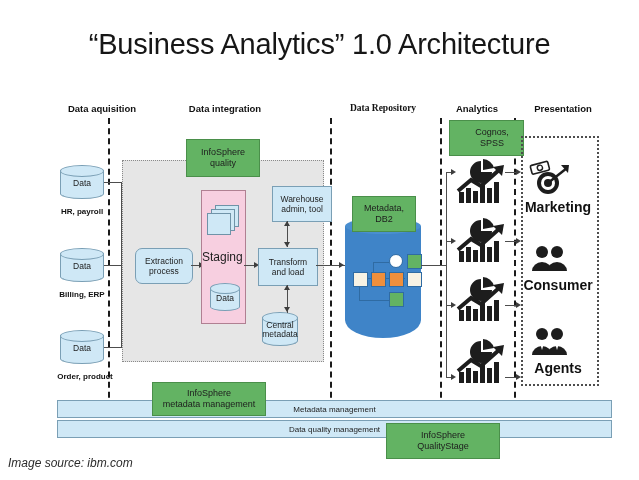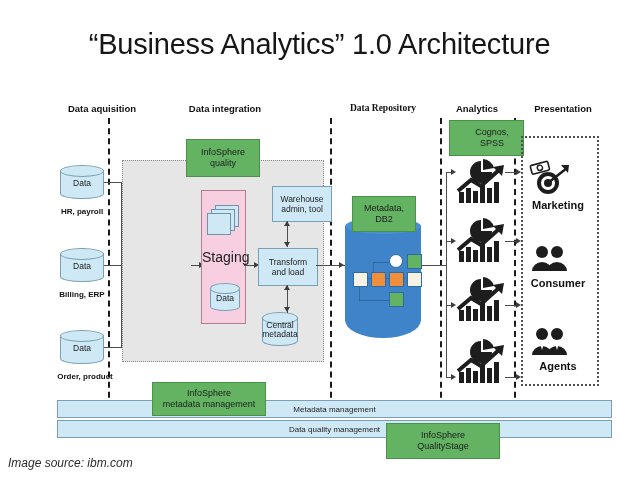--- a/index.html
+++ b/index.html
@@ -62,21 +62,21 @@
 
   
   #intzone{
     background:#e6e6e6;border:1px dotted #8a8a8a;
   }
   #stagepanel{
     background:#f7cfe0;border:1px solid #b08092;
   }
   #stagepanel .slbl{
     position:absolute;left:0;right:0;top:50%;transform:translateY(-50%);
-    text-align:right;font-size:14px;color:#1d1d1d;
+    text-align:left;font-size:12px;color:#1d1d1d;
   }
   .sheet{
     position:absolute;width:22px;height:20px;
     background:#cfe8f6;border:1px solid #6f93a8;
   }
 
   
   #repo{position:absolute;}
   #repo .body{
     position:absolute;left:0;right:0;top:8px;bottom:0;
@@ -102,21 +102,21 @@
   .ln{position:absolute;background:#4d4d4d;}
   .arrow{position:absolute;width:0;height:0;}
   .arrow.r{border-top:3.5px solid transparent;border-bottom:3.5px solid transparent;border-left:5px solid #3d3d3d;}
   .arrow.u{border-left:3.5px solid transparent;border-right:3.5px solid transparent;border-bottom:5px solid #3d3d3d;}
   .arrow.d{border-left:3.5px solid transparent;border-right:3.5px solid transparent;border-top:5px solid #3d3d3d;}
 
   
   #caption{
     left:8px;top:456px;font-size:12px;font-style:italic;color:#2b2b2b;
   }
-  .pres-lbl{font-size:11px;font-weight:bold;color:#111;text-align:center;white-space:nowrap;}
+  .pres-lbl{font-size:14px;font-weight:bold;color:#111;text-align:center;white-space:nowrap;}
 </style>
 </head>
 <body>
 
 <div id="stage">
 
   <div class="abs" id="title">“Business Analytics” 1.0 Architecture</div>
 
   <div class="abs colhead" style="left:42px;top:103px;width:120px;">Data aquisition</div>
   <div class="abs colhead" style="left:150px;top:103px;width:150px;">Data integration</div>
@@ -157,20 +157,24 @@
   <div class="abs ln" style="left:121px;top:265px;width:12px;height:1px;"></div>
   <div class="abs arrow r" style="left:131px;top:262px;"></div>
 
   <div class="abs" id="intzone" style="left:122px;top:160px;width:200px;height:200px;"></div>
 
   <div class="abs gbox" style="left:186px;top:139px;width:72px;height:36px;flex-direction:column;">
     <span>InfoSphere</span>
     <span>quality</span>
   </div>
 
+  <div class="abs bbox round" style="left:135px;top:248px;width:56px;height:34px;flex-direction:column;">
+    <span>Extraction</span>
+    <span>process</span>
+  </div>
 
   <div class="abs ln" style="left:191px;top:265px;width:10px;height:1px;"></div>
   <div class="abs arrow r" style="left:199px;top:262px;"></div>
 
   <div class="abs" id="stagepanel" style="left:201px;top:190px;width:43px;height:132px;">
     <div class="sheet" style="left:13px;top:14px;"></div>
     <div class="sheet" style="left:9px;top:18px;"></div>
     <div class="sheet" style="left:5px;top:22px;"></div>
     <div class="slbl">Staging</div>
     <div class="cyl" style="left:8px;top:92px;width:30px;height:28px;">

